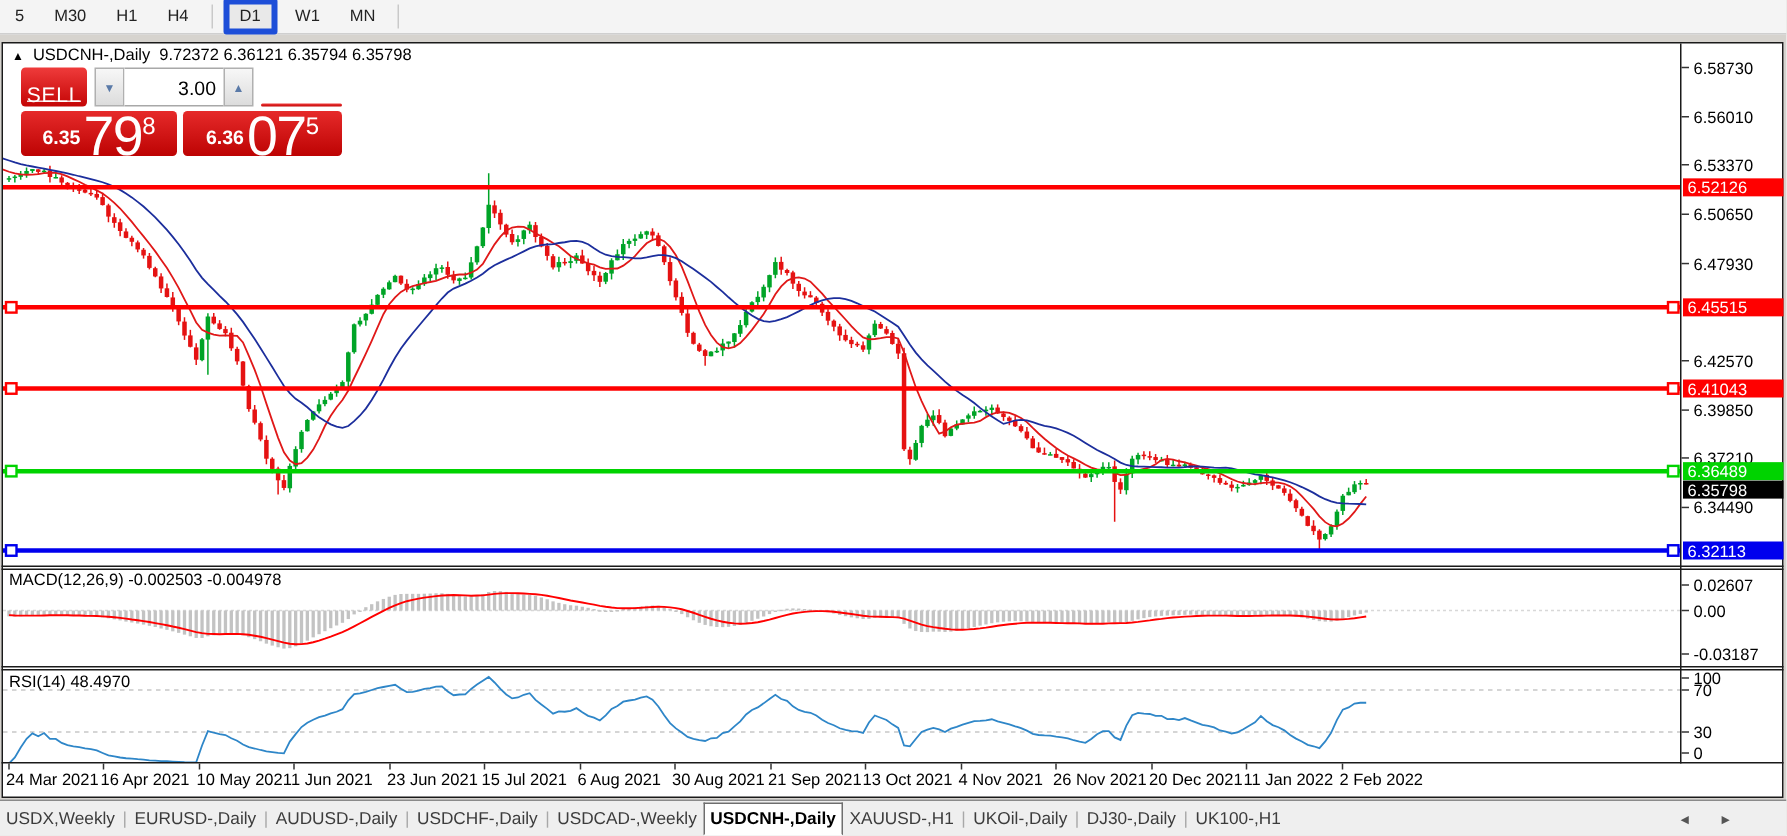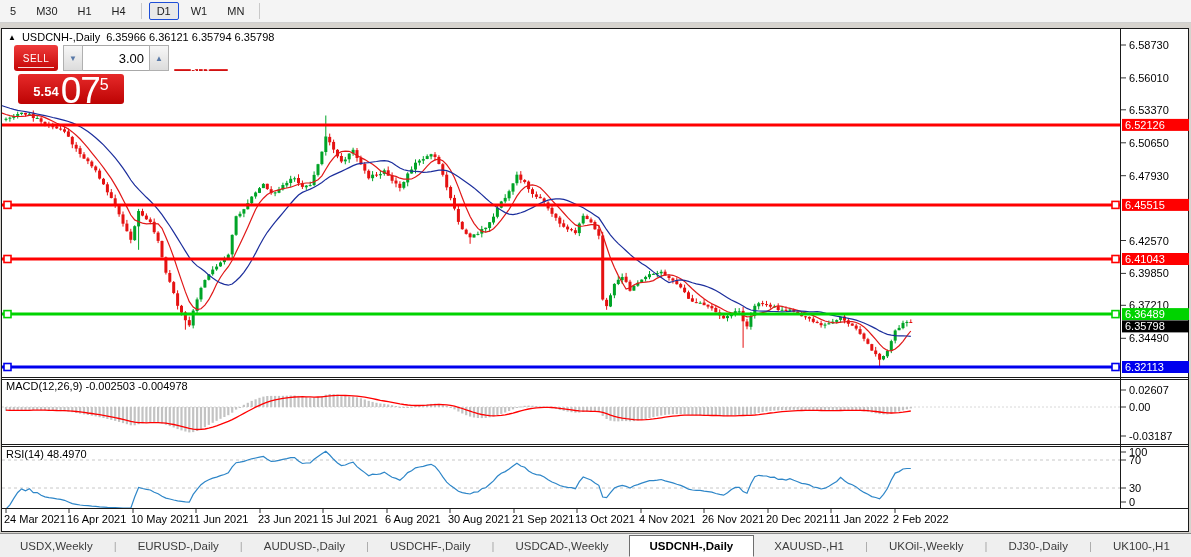--- a/index.html
+++ b/index.html
@@ -8,36 +8,36 @@
     background:#d6d3ce;font-family:"Liberation Sans",sans-serif;
     -webkit-font-smoothing:antialiased;
   }
   
   .toolbar{
     position:absolute;left:0;top:0;width:1191px;height:22px;
     background:#f4f4f4;border-bottom:1px solid #cfcfcf;
     display:flex;align-items:center;font-size:11px;color:#222;
   }
   .tf{padding:2px 7px;margin:0 2px;border:1px solid transparent;cursor:default;}
-  .tf.on{background:#e9e9e9;border:1px solid #1d4ed8;border-radius:2px;}
+  .tf.on{background:#e9e9e9;border:4px solid #1d4ed8;border-radius:2px;}
   .tsep{width:1px;height:16px;background:#c9c9c9;margin:0 5px;}
   
   .chart-svg{position:absolute;left:0;top:28px;}
   .chart-title{
     position:absolute;left:8px;top:31px;font-size:11px;color:#000;
     display:flex;gap:6px;align-items:center;z-index:5;
   }
   .chart-title .arr{font-size:8px;}
   
   .trade{position:absolute;left:14px;top:45px;width:214px;z-index:6;font-family:"Liberation Sans",sans-serif;}
   .trade .row1{display:flex;height:26px;}
   .btn-red{
     position:relative;background:linear-gradient(#ef3b3b,#c40505);
-    color:#fff;border-radius:3px;display:flex;align-items:center;justify-content:center;
-    font-size:10px;letter-spacing:.5px;
+    color:#fff;border-radius:3px;display:flex;align-items:flex-end;justify-content:center;
+    font-size:14px;letter-spacing:.5px;
   }
   .btn-red .ul{position:absolute;left:10%;right:10%;bottom:3px;height:1px;background:rgba(255,255,255,.85);}
   .sell-btn{width:44px;}
   .buy-btn{width:54px;margin-left:5px;margin-top:24px;}
   .spin{display:flex;margin-left:5px;height:26px;}
   .spin-btn{
     width:20px;background:linear-gradient(#f7f7f7,#dcdcdc);
     border:1px solid #b0b0b0;color:#5a7aa8;font-size:8px;
     display:flex;align-items:center;justify-content:center;box-sizing:border-box;
   }
@@ -55,21 +55,21 @@
   .pb-buy{width:106px;margin-left:4px;}
   .price-box .sm{font-size:13px;font-weight:bold;margin:0 2px 5px 0;}
   .price-box .bg{font-size:37px;line-height:26px;letter-spacing:-1px;}
   .price-box .sp{font-size:16px;line-height:10px;margin-bottom:14px;}
   
   .tabbar{
     position:absolute;left:0;top:533px;width:1191px;height:24px;
     background:#efefef;border-top:1px solid #8a8a8a;
     display:flex;align-items:center;font-size:11.5px;color:#3c3c3c;
   }
-  .tab{padding:4px 20px;white-space:nowrap;cursor:default;}
+  .tab{padding:4px 4px;white-space:nowrap;cursor:default;}
   .tab.active{
     background:#fff;border:1px solid #6e6e6e;border-bottom:1px solid #fff;
     color:#000;font-weight:bold;margin-top:-1px;
   }
   .tabsep{color:#a8a8a8;padding:0 1px;}
   .tab-arrows{margin-left:auto;margin-right:28px;color:#555;font-size:9px;letter-spacing:8px;}
 </style>
 </head>
 <body>
 
@@ -81,21 +81,21 @@
     <div class="tsep"></div>
     <div class="tf on">D1</div>
     <div class="tf">W1</div>
     <div class="tf">MN</div>
     <div class="tsep"></div>
   </div>
 
 <div class="chart-title">
   <span class="arr">▲</span>
   <span>USDCNH-,Daily</span>
-  <span>6.35966 6.36121 6.35794 6.35798</span>
+  <span>9.72372 6.36121 6.35794 6.35798</span>
 </div>
 
 <div class="trade">
   <div class="row1">
     <div class="btn-red sell-btn">
       <span>SELL</span>
       <span class="ul"></span>
     </div>
     <div class="spin">
       <div class="spin-btn">
@@ -105,22 +105,27 @@
       <div class="spin-btn">
         <span>▲</span>
       </div>
     </div>
     <div class="btn-red buy-btn">
       <span>BUY</span>
       <span class="ul"></span>
     </div>
   </div>
   <div class="row2">
+    <div class="price-box pb-sell">
+      <span class="sm">6.35</span>
+      <span class="bg">79</span>
+      <span class="sp">8</span>
+    </div>
     <div class="price-box pb-buy">
-      <span class="sm">5.54</span>
+      <span class="sm">6.36</span>
       <span class="bg">07</span>
       <span class="sp">5</span>
     </div>
   </div>
 </div>
 
 <svg class="chart-svg" width="1191" height="505">
     <rect x="1" y="0" width="1188" height="504" fill="#ffffff"></rect>
     <rect x="1.5" y="0.5" width="1187" height="503" fill="none" stroke="#1a1a1a"></rect>
     <defs>
@@ -953,19 +958,19 @@
     <div class="tab">EURUSD-,Daily</div>
     <span class="tabsep">|</span>
     <div class="tab">AUDUSD-,Daily</div>
     <span class="tabsep">|</span>
     <div class="tab">USDCHF-,Daily</div>
     <span class="tabsep">|</span>
     <div class="tab">USDCAD-,Weekly</div>
     <div class="tab active">USDCNH-,Daily</div>
     <div class="tab">XAUUSD-,H1</div>
     <span class="tabsep">|</span>
-    <div class="tab">UKOil-,Weekly</div>
+    <div class="tab">UKOil-,Daily</div>
     <span class="tabsep">|</span>
     <div class="tab">DJ30-,Daily</div>
     <span class="tabsep">|</span>
     <div class="tab">UK100-,H1</div>
     <div class="tab-arrows">◄ ►</div>
   </div>
 
 </body></html>

